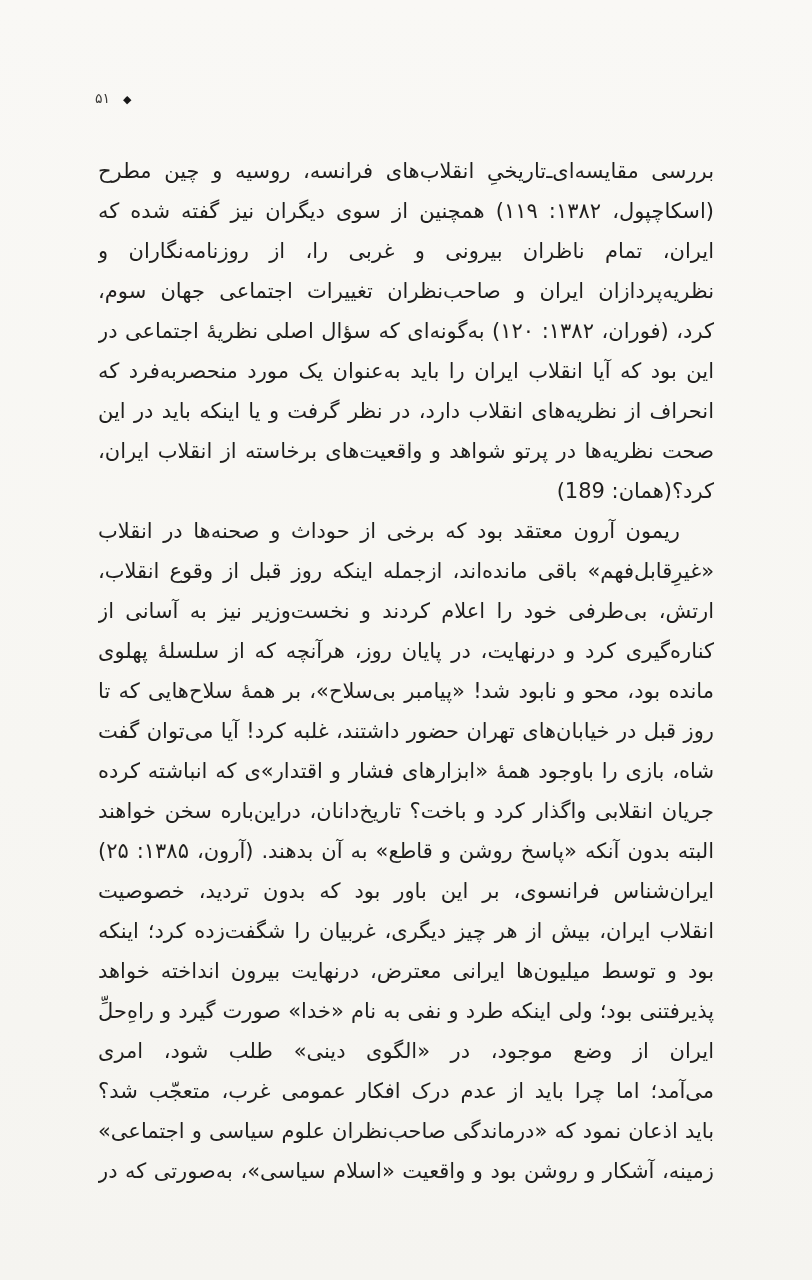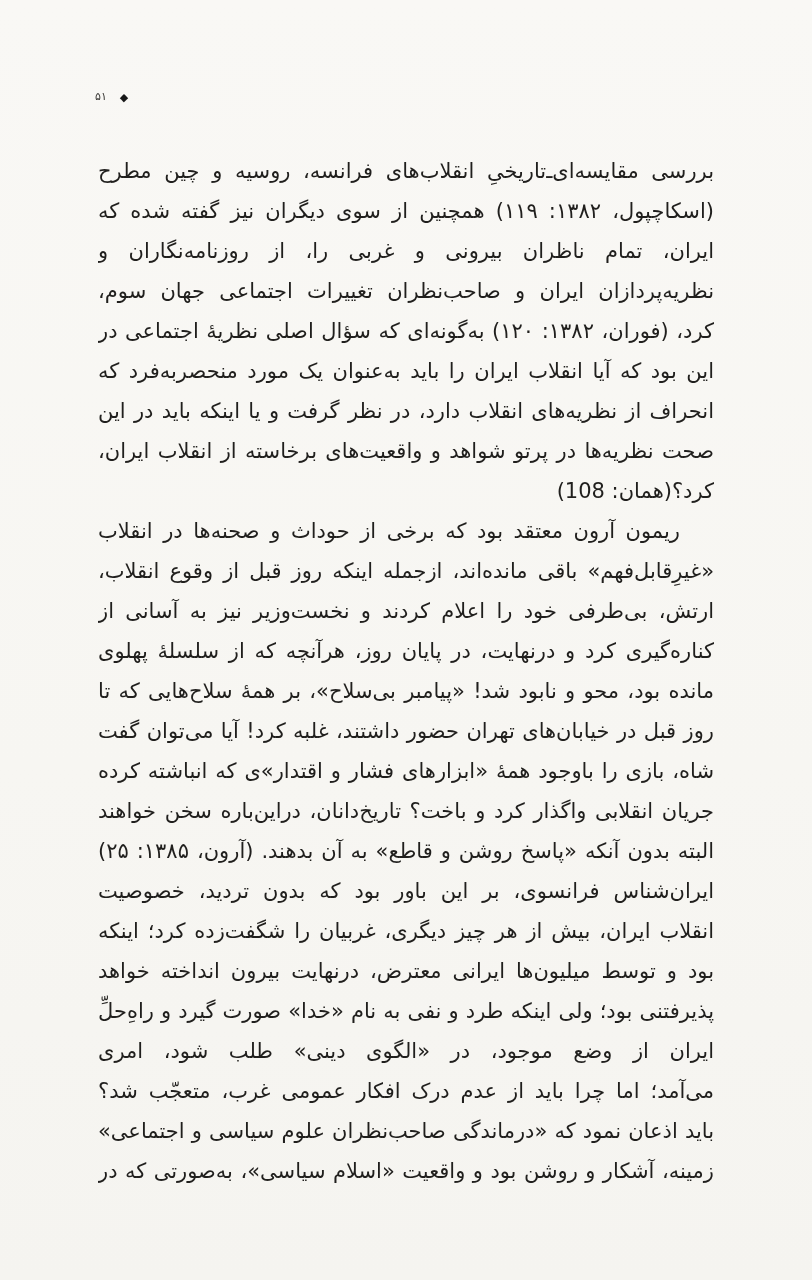--- a/index.html
+++ b/index.html
@@ -34,21 +34,21 @@
     white-space: nowrap;
   }
   .diamond-icon {
     font-size: 11px;
     line-height: 1;
     position: relative;
     top: 1px;
     color: #171717;
   }
   .page-number {
-    font-size: 11px;
+    font-size: 14px;
     color: #3a3936;
   }
   .text-column {
     position: absolute;
     top: 151px;
     left: 98px;
     width: 616px;
     direction: rtl;
   }
   .line {
@@ -80,21 +80,21 @@
 
   <div class="text-column">
     <div class="line">بررسی مقایسه‌ای‌ـ‌تاریخیِ انقلاب‌های فرانسه، روسیه و چین مطرح کرده بودم.</div>
     <div class="line">(اسکاچپول، ۱۳۸۲: ۱۱۹) همچنین از سوی دیگران نیز گفته شده که انقلاب</div>
     <div class="line">ایران، تمام ناظران بیرونی و غربی را، از روزنامه‌نگاران و سیاست‌مداران گرفته تا</div>
     <div class="line">نظریه‌پردازان ایران و صاحب‌نظران تغییرات اجتماعی جهان سوم، شگفت‌زده</div>
     <div class="line">کرد، (فوران، ۱۳۸۲: ۱۲۰) به‌گونه‌ای که سؤال اصلی نظریهٔ اجتماعی در دههٔ ۱۹۸۰</div>
     <div class="line">این بود که آیا انقلاب ایران را باید به‌عنوان یک مورد منحصربه‌فرد که دلالت بر</div>
     <div class="line">انحراف از نظریه‌های انقلاب دارد، در نظر گرفت و یا اینکه باید در این روایی و</div>
     <div class="line">صحت نظریه‌ها در پرتو شواهد و واقعیت‌های برخاسته از انقلاب ایران، بازاندیشی</div>
-    <div class="line par-end">کرد؟(همان: 108)</div>
+    <div class="line par-end">کرد؟(همان: 189)</div>
     <div class="line indent">ریمون آرون معتقد بود که برخی از حوداث و صحنه‌ها در انقلاب ایران،</div>
     <div class="line">«غیرِقابل‌فهم» باقی مانده‌اند، ازجمله اینکه روز قبل از وقوع انقلاب، فرماندهانِ</div>
     <div class="line">ارتش، بی‌طرفی خود را اعلام کردند و نخست‌وزیر نیز به آسانی از قدرت</div>
     <div class="line">کناره‌گیری کرد و درنهایت، در پایان روز، هرآنچه که از سلسلهٔ پهلوی باقی</div>
     <div class="line">مانده بود، محو و نابود شد! «پیامبر بی‌سلاح»، بر همهٔ سلاح‌هایی که تا چند</div>
     <div class="line">روز قبل در خیابان‌های تهران حضور داشتند، غلبه کرد! آیا می‌توان گفت که</div>
     <div class="line">شاه، بازی را باوجود همهٔ «ابزارهای فشار و اقتدار»ی که انباشته کرده بود، به</div>
     <div class="line">جریان انقلابی واگذار کرد و باخت؟ تاریخ‌دانان، دراین‌باره سخن خواهند گفت،</div>
     <div class="line">البته بدون آنکه «پاسخ روشن و قاطع» به آن بدهند. (آرون، ۱۳۸۵: ۲۵) دیگارد،</div>
     <div class="line">ایران‌شناس فرانسوی، بر این باور بود که بدون تردید، خصوصیت «اسلامی»</div>

